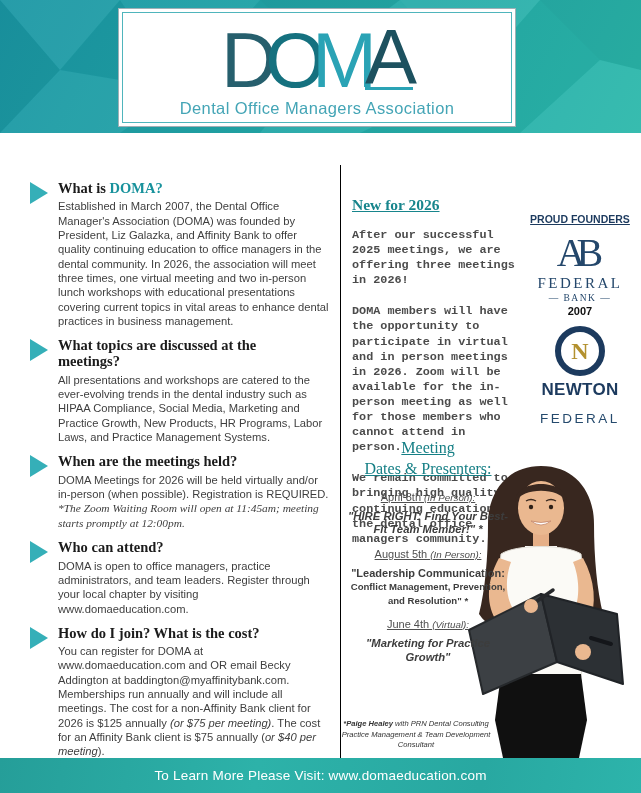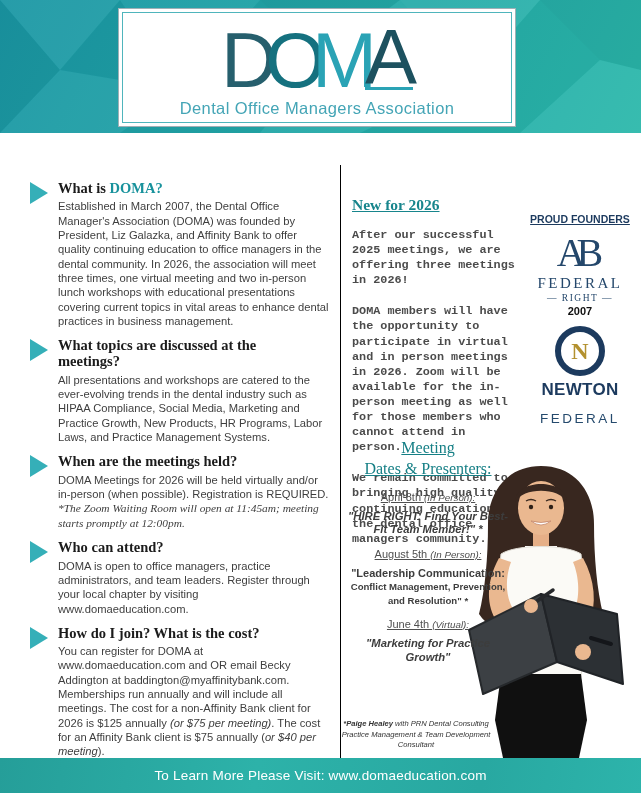--- a/index.html
+++ b/index.html
@@ -205,21 +205,21 @@
     <div>
       <div class="m-head"><span class="u"><span>June 4th </span><span class="m-mode">(Virtual):</span></span></div>
       <div class="m-talk">"Marketing for Practice Growth"</div>
     </div>
   </div>
 
   <div class="founders">
     <div class="pf-title">PROUD FOUNDERS</div>
     <div class="ab">AB</div>
     <div class="affinity">FEDERAL</div>
-    <div class="bank">— RIGHT —</div>
+    <div class="bank">— BANK —</div>
     <div class="year">2007</div>
     <div class="n-circle">
       <span class="n-letter">N</span>
     </div>
     <div class="newton">NEWTON</div>
     <div class="federal">FEDERAL</div>
   </div>
 
   <div class="footnote">
     <span class="fn-b">*Paige Healey</span><span> with PRN Dental Consulting Practice Management &amp; Team Development Consultant</span>

